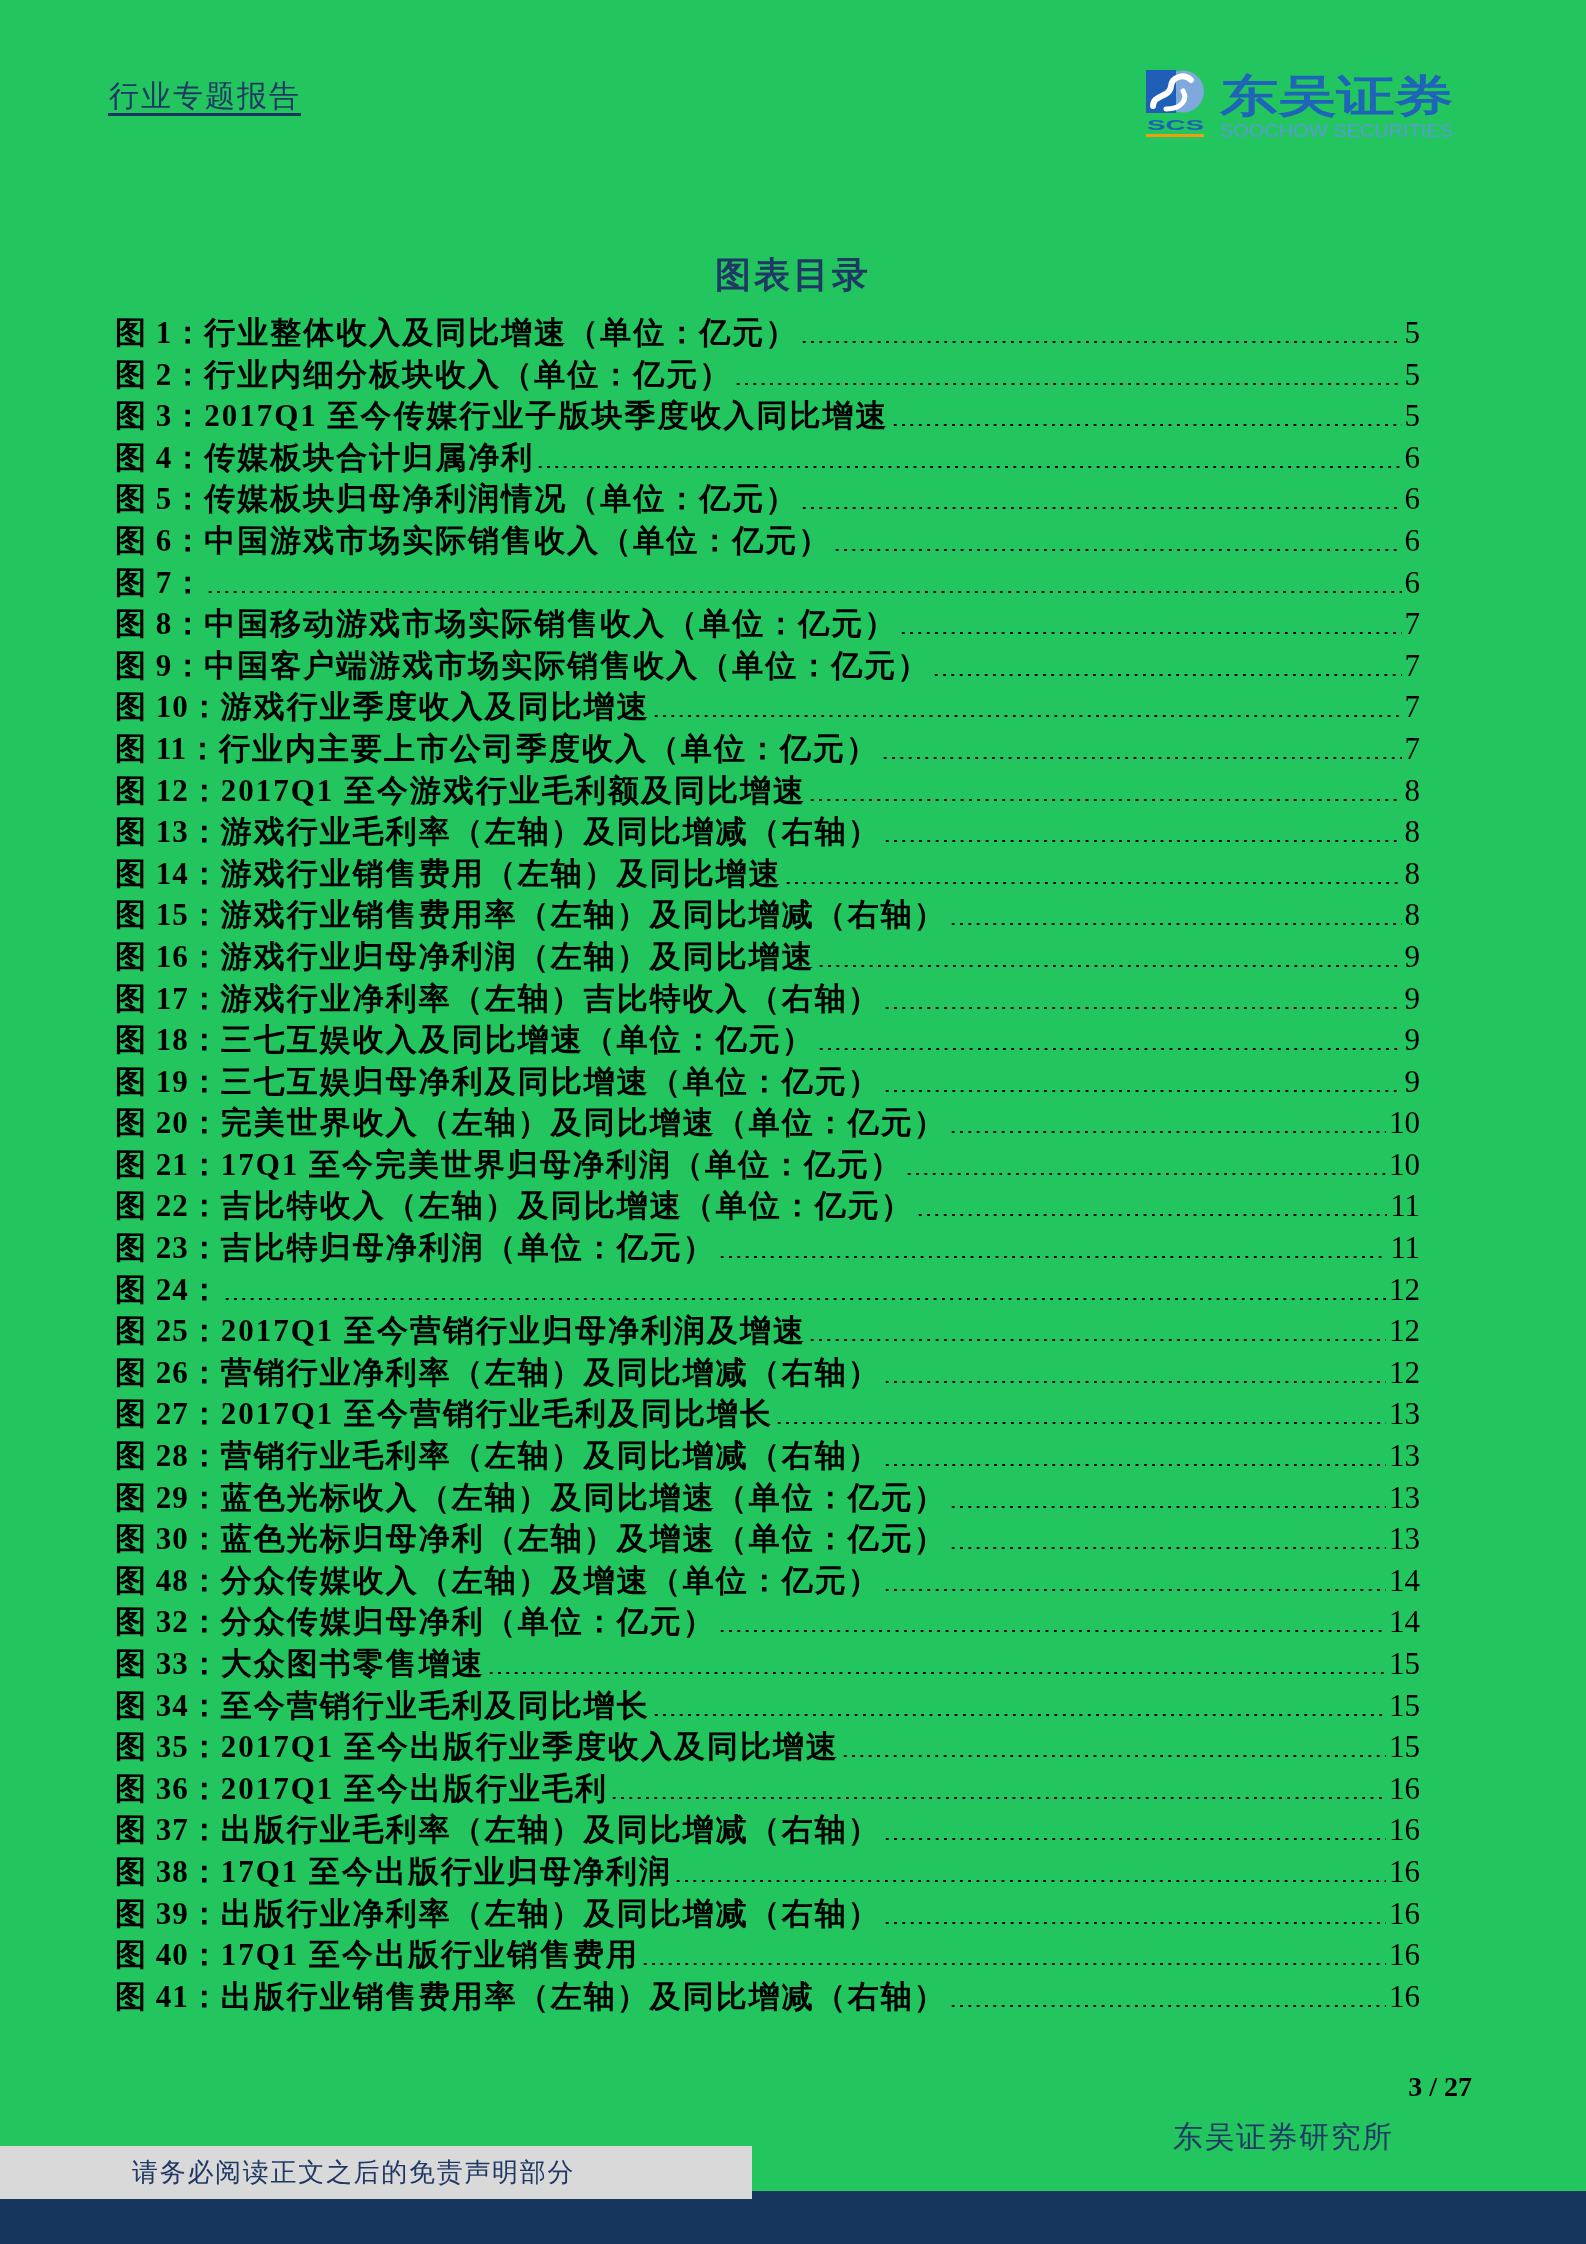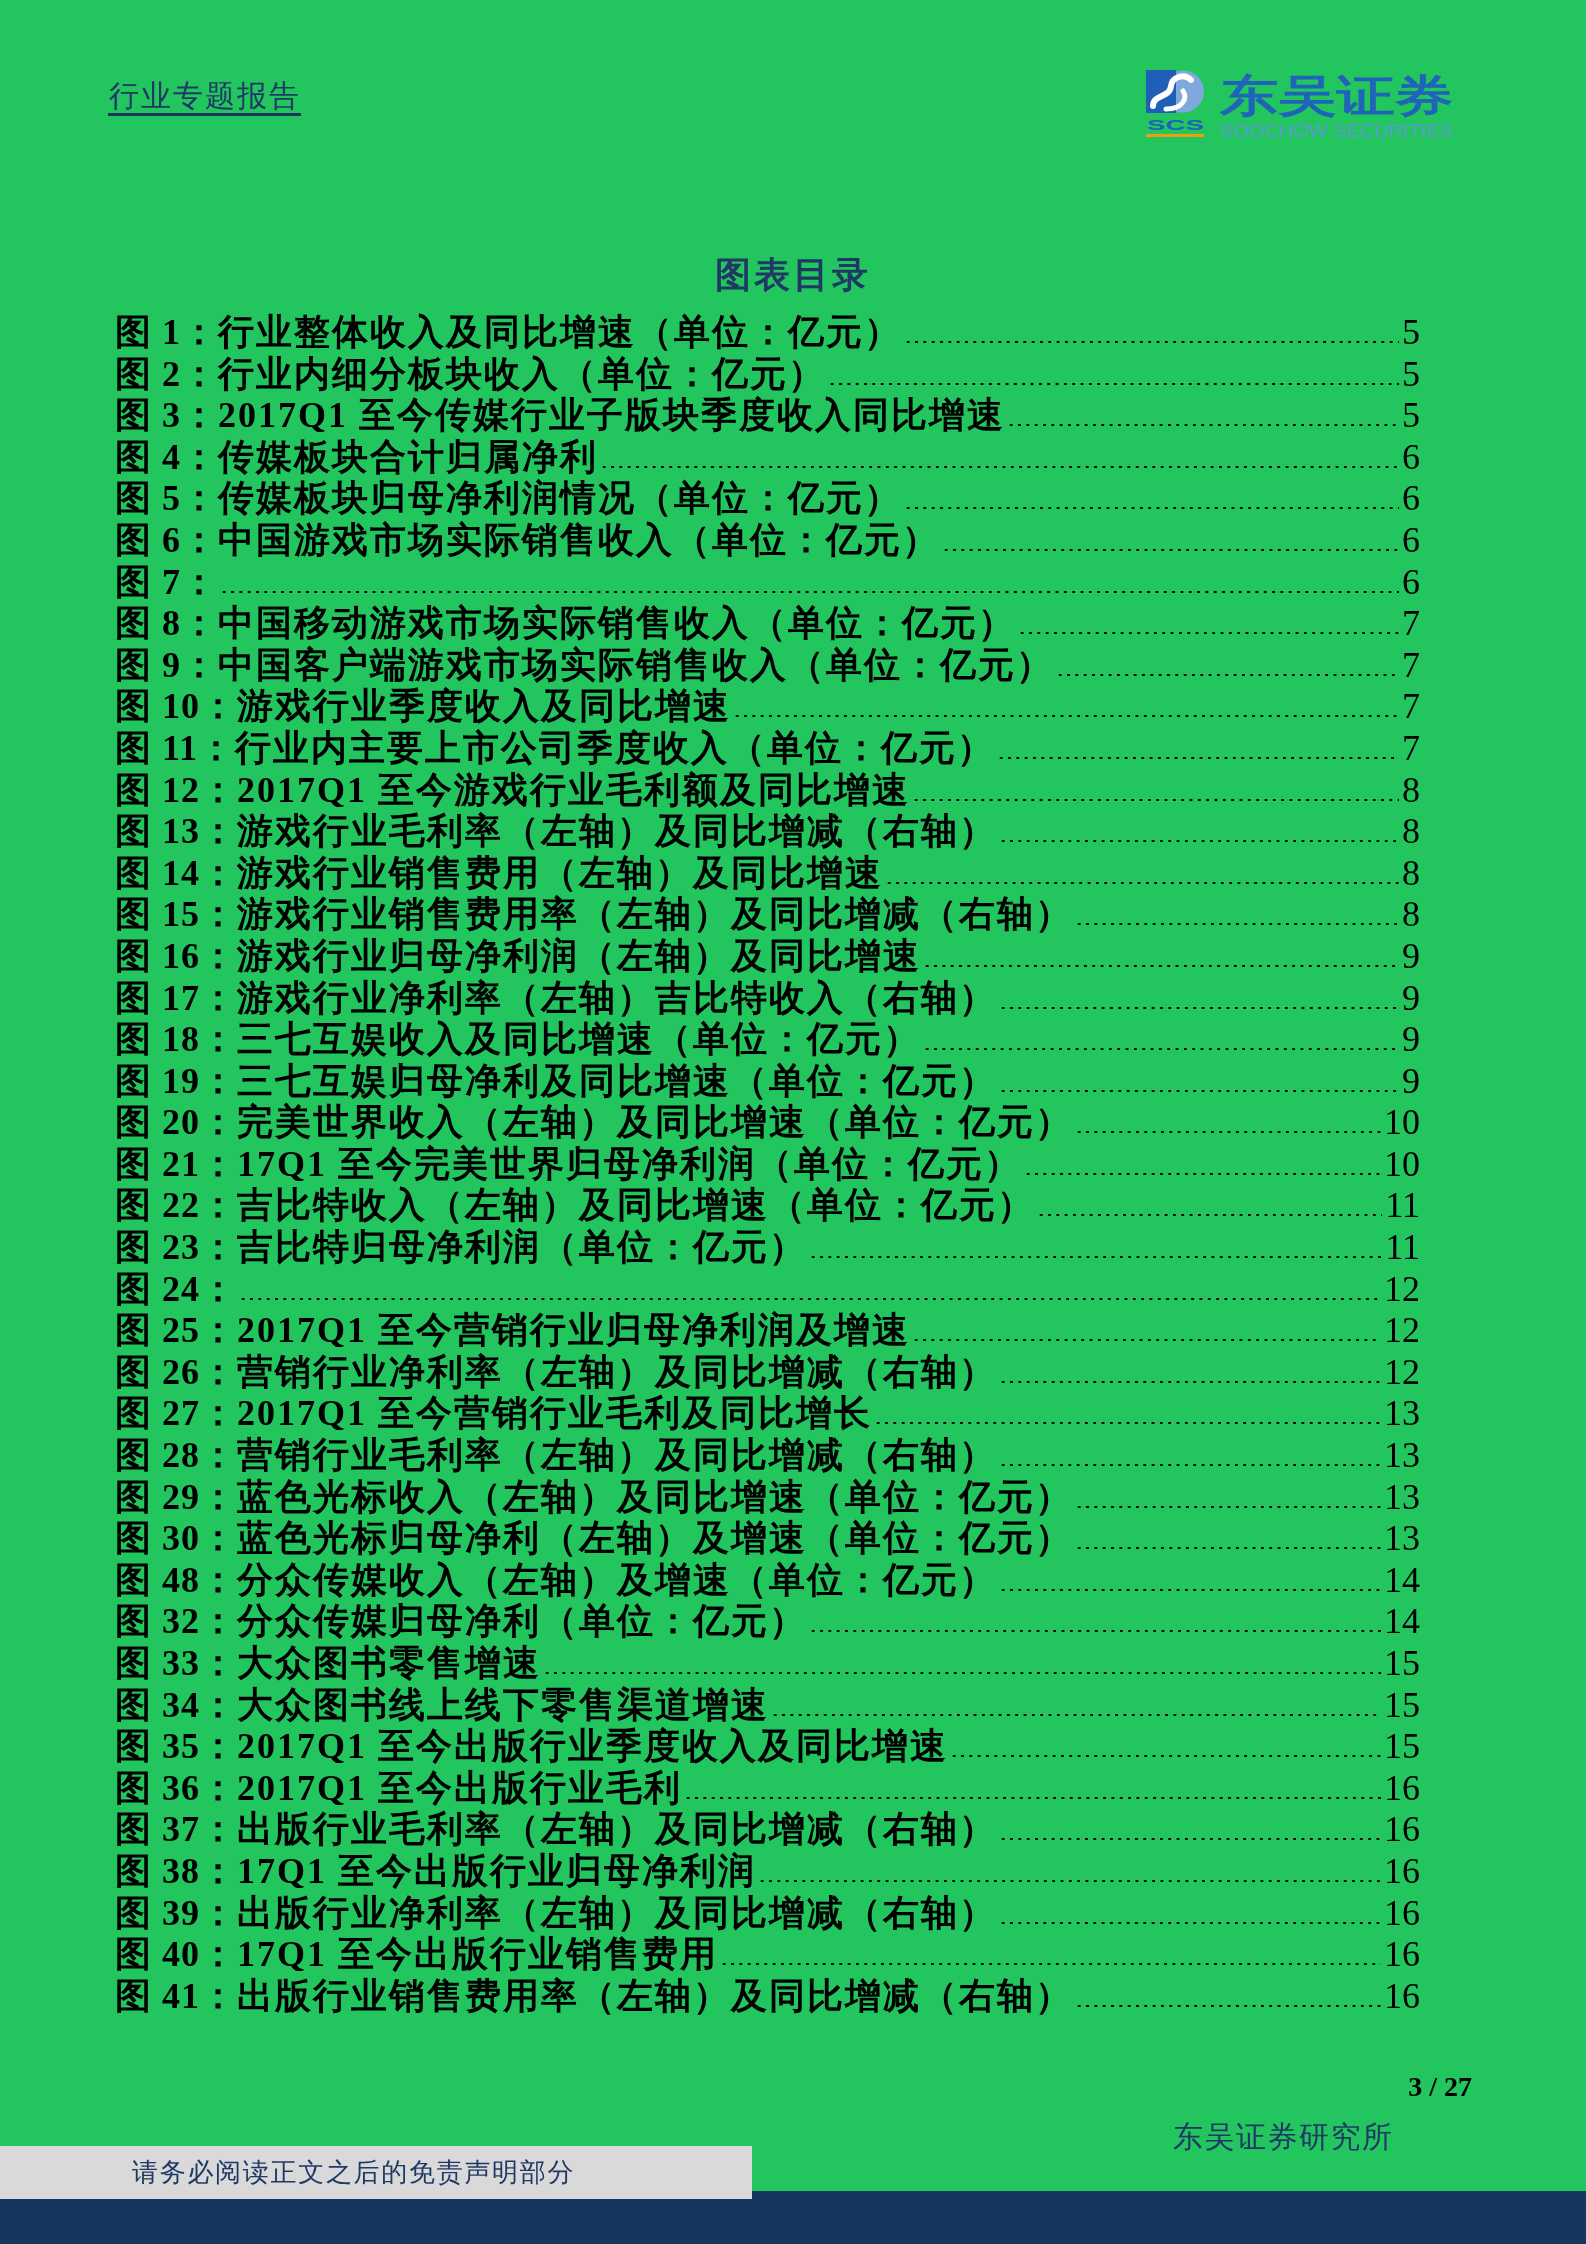--- a/index.html
+++ b/index.html
@@ -56,21 +56,21 @@
   .toc-list {
     position: absolute;
     left: 115px;
     top: 312px;
     width: 1305px;
   }
   .toc-row {
     display: flex;
     height: 41.6px;
     line-height: 41.6px;
-    font-size: 36px;
+    font-size: 31px;
     white-space: nowrap;
     cursor: pointer;
   }
   .toc-label { font-weight: bold; letter-spacing: 1px; }
   .toc-text  { font-weight: bold; letter-spacing: 2px; }
   .toc-leader {
     flex: 1;
     margin: 0 3px 0 2px;
     background-image: radial-gradient(circle, #000 0, #000 1.1px, transparent 1.5px);
     background-size: 8.33px 4px;
@@ -343,21 +343,21 @@
         <span class="toc-page">14</span>
       </div>
     <div class="toc-row">
         <span class="toc-label">图 33：</span>
         <span class="toc-text">大众图书零售增速</span>
         <span class="toc-leader"></span>
         <span class="toc-page">15</span>
       </div>
     <div class="toc-row">
         <span class="toc-label">图 34：</span>
-        <span class="toc-text">大众图书线上线下零售渠道增速</span>
+        <span class="toc-text">至今营销行业毛利及同比增长</span>
         <span class="toc-leader"></span>
         <span class="toc-page">15</span>
       </div>
     <div class="toc-row">
         <span class="toc-label">图 35：</span>
         <span class="toc-text">2017Q1 至今出版行业季度收入及同比增速</span>
         <span class="toc-leader"></span>
         <span class="toc-page">15</span>
       </div>
     <div class="toc-row">

